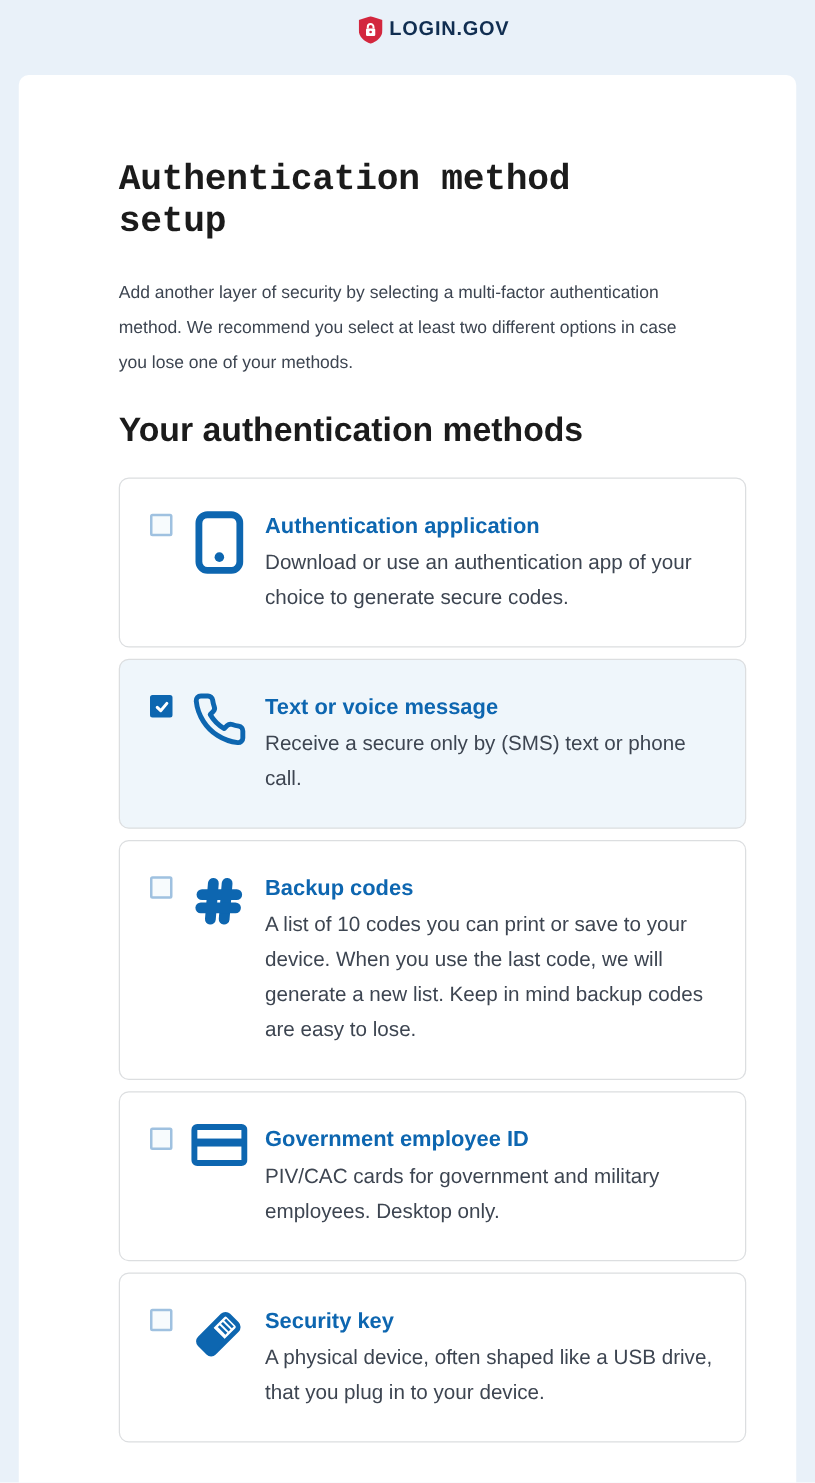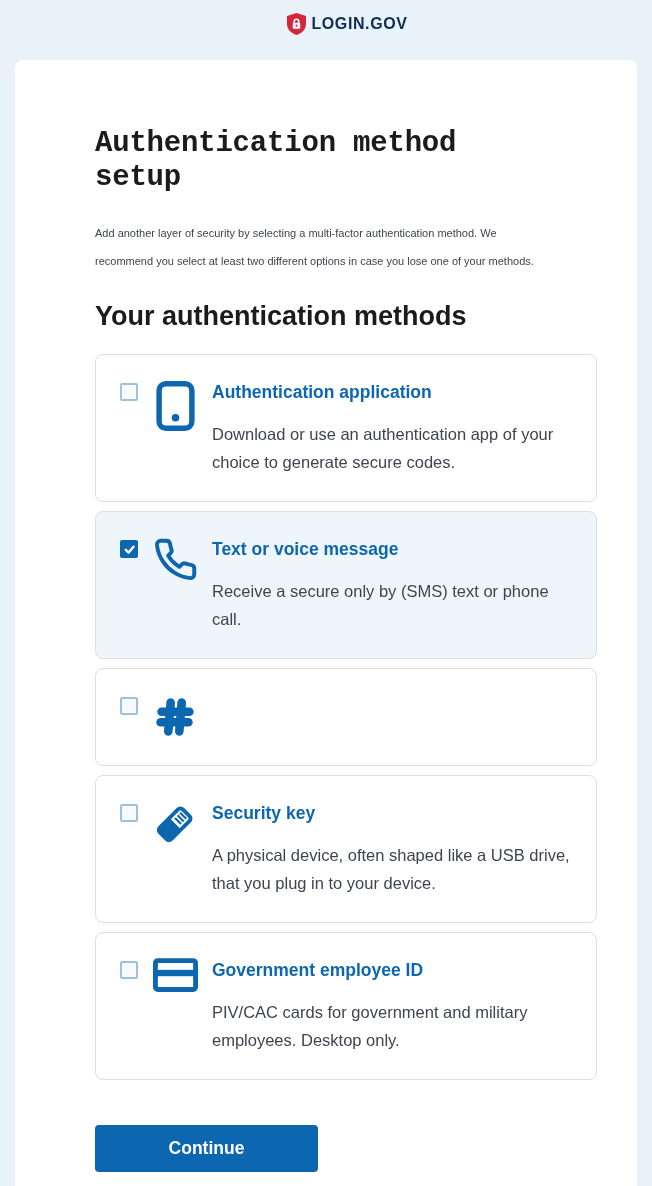--- a/index.html
+++ b/index.html
@@ -49,21 +49,21 @@
   }
   h1{
     font-size:29px;
     line-height:34px;
     color:var(--ink);
     letter-spacing:-.2px;
     margin-bottom:24px;
     font-family:Liberation Mono, monospace;
   }
   .intro{
-    font-size:11px;
+    font-size:14px;
     line-height:28px;
     color:var(--body-text);
     margin-bottom:26px;
   }
   h2{
     font-size:27px;
     color:var(--ink);
     margin-bottom:22px;
   }
   .methods{
@@ -116,21 +116,21 @@
     flex-direction:column;
     min-width:0;
   }
   .m-title{
     font-size:17.5px;
     font-weight:bold;
     line-height:24px;
     color:var(--accent);
   }
   .m-desc{
-    margin-top:16px;
+    margin-top:4px;
     font-size:16.5px;
     line-height:28px;
     color:var(--body-text);
   }
   .continue{
     display:block;
     margin-top:45px;
     width:223px;
     height:47px;
     border:none;
@@ -207,20 +207,40 @@
       <span class="m-icon">
         <svg width="46" height="46" viewBox="0 0 48 48">
           <g stroke="currentColor" stroke-width="9" stroke-linecap="round" fill="none">
             <path d="M19.5 9 L17 39"></path>
             <path d="M31 9 L28.5 39"></path>
             <path d="M10 18.5 L39 18.5"></path>
             <path d="M9 29.5 L38 29.5"></path>
           </g>
         </svg>
       </span>
+      <span class="m-text">
+        <span class="m-title">Backup codes</span>
+        <span class="m-desc">A list of 10 codes you can print or save to your device. When you use the last code, we will generate a new list. Keep in mind backup codes are easy to lose.</span>
+      </span>
+    </label>
+
+    <label class="method">
+      <span class="checkbox">
+        
+      </span>
+      <span class="m-icon">
+        <svg width="45" height="34" viewBox="0 0 48 36">
+          <rect x="2.6" y="2.6" width="42.8" height="30.8" rx="2.5" fill="none" stroke="currentColor" stroke-width="5.2"></rect>
+          <rect x="2.6" y="12.5" width="42.8" height="6.8" fill="currentColor"></rect>
+        </svg>
+      </span>
+      <span class="m-text">
+        <span class="m-title">Government employee ID</span>
+        <span class="m-desc">PIV/CAC cards for government and military employees. Desktop only.</span>
+      </span>
     </label>
 
     <label class="method">
       <span class="checkbox">
         
       </span>
       <span class="m-icon">
         <svg width="46" height="46" viewBox="0 0 48 48">
           <g transform="rotate(-45 24 24)">
             <rect x="6.5" y="15.5" width="34" height="17" rx="3.5" fill="none" stroke="currentColor" stroke-width="4"></rect>
@@ -232,32 +252,16 @@
             </g>
           </g>
         </svg>
       </span>
       <span class="m-text">
         <span class="m-title">Security key</span>
         <span class="m-desc">A physical device, often shaped like a USB drive, that you plug in to your device.</span>
       </span>
     </label>
 
-    <label class="method">
-      <span class="checkbox">
-        
-      </span>
-      <span class="m-icon">
-        <svg width="45" height="34" viewBox="0 0 48 36">
-          <rect x="2.6" y="2.6" width="42.8" height="30.8" rx="2.5" fill="none" stroke="currentColor" stroke-width="5.2"></rect>
-          <rect x="2.6" y="12.5" width="42.8" height="6.8" fill="currentColor"></rect>
-        </svg>
-      </span>
-      <span class="m-text">
-        <span class="m-title">Government employee ID</span>
-        <span class="m-desc">PIV/CAC cards for government and military employees. Desktop only.</span>
-      </span>
-    </label>
-
   </div>
 
   <button class="continue">Continue</button>
 </main>
 
 </body></html>

